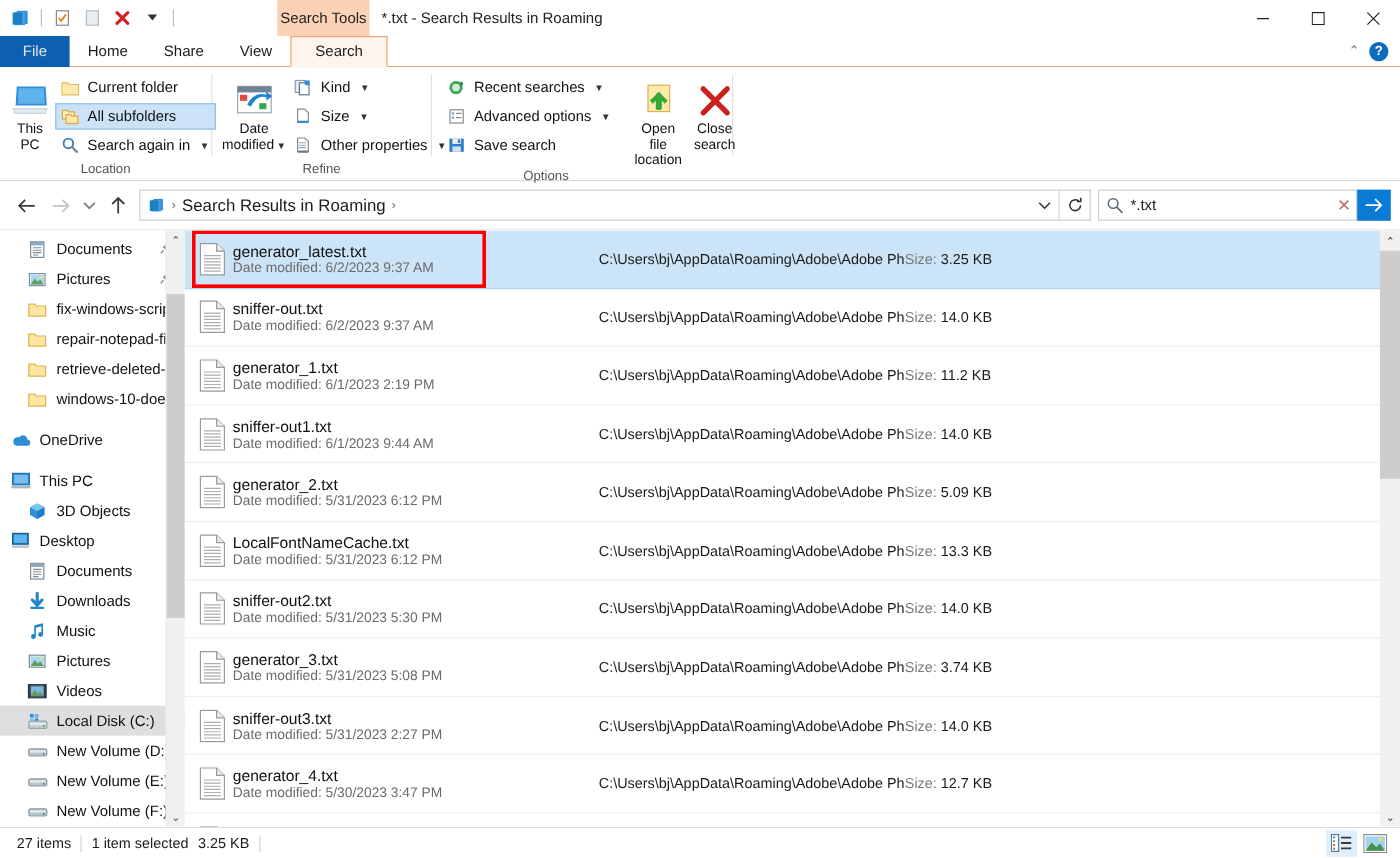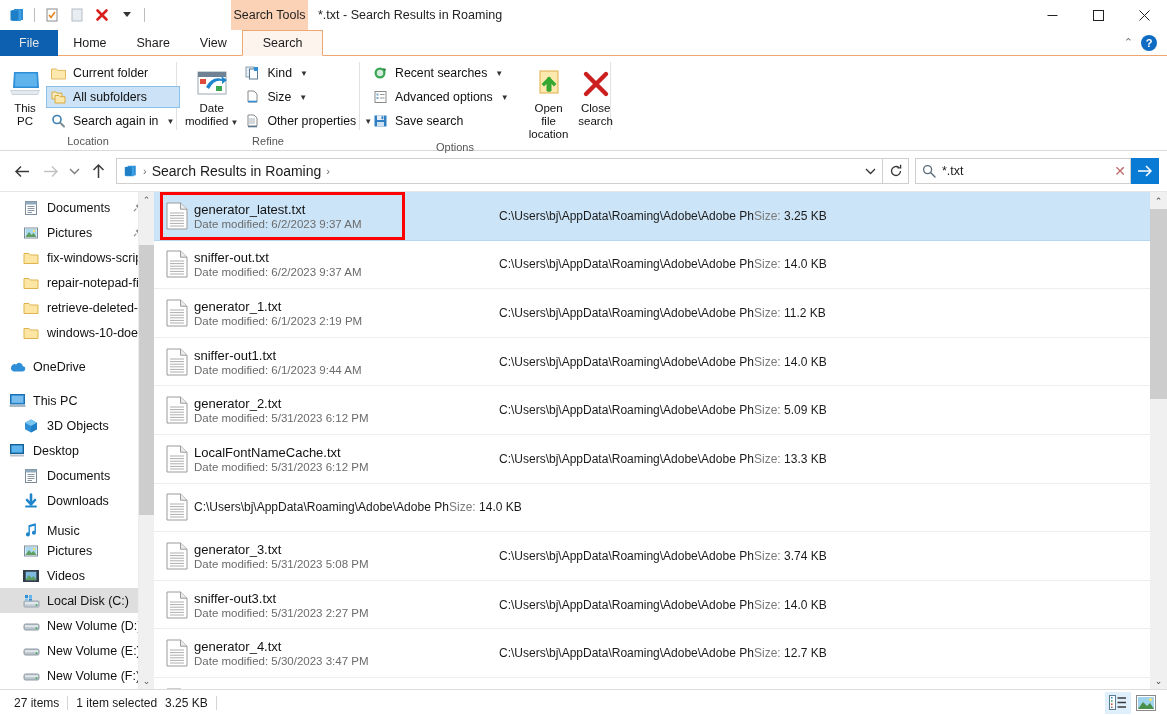--- a/index.html
+++ b/index.html
@@ -603,21 +603,21 @@
           </div>
           <div class="sb-item" style="padding-left: 22px;">
             <span class="ic">
               <svg width="16" height="16" viewBox="0 0 16 16">
                 <path d="M8 1.5 V9.5 M4 7 L8 11.5 L12 7" stroke="#1f86cc" stroke-width="2.6" fill="none" stroke-linecap="round" stroke-linejoin="round"></path>
                 <path d="M3 13.5 H13" stroke="#1f86cc" stroke-width="1.8" stroke-linecap="round"></path>
               </svg>
             </span>
             <span>Downloads</span>
           </div>
-          <div class="sb-item" style="padding-left: 22px; align-items: flex-end;">
+          <div class="sb-item" style="padding-left: 22px;">
             <span class="ic">
               <svg width="16" height="16" viewBox="0 0 16 16">
                 <path d="M11.5 1.5 L5.5 3.2 V10.5 a2 2 0 1 0 1.4 1.9 V5.1 l4.6 -1.3 V8.8 a2 2 0 1 0 1.4 1.9 V1.5 Z" fill="#1f86cc"></path>
               </svg>
             </span>
             <span>Music</span>
           </div>
           <div class="sb-item" style="padding-left: 22px;">
             <span class="ic">
               <svg width="16" height="16" viewBox="0 0 16 16">
@@ -788,20 +788,24 @@
             <div class="pathcol">C:\Users\bj\AppData\Roaming\Adobe\Adobe Phot...</div>
             <div class="sizecol"><span class="lbl">Size:</span> <span>13.3 KB</span></div>
           </div>
           <div class="row">
             <div class="file-ic">
               <svg width="22" height="28" viewBox="0 0 22 28">
                 <path d="M1 1 H14.5 L21 7.2 V27 H1 Z" fill="#fff" stroke="#9a9a9a"></path>
                 <path d="M14.5 1 V7.2 H21" fill="#e9ecef" stroke="#9a9a9a"></path>
                 <path d="M4 11 H18 M4 13.6 H18 M4 16.2 H18 M4 18.8 H18 M4 21.4 H18 M4 24 H18" stroke="#aeaeae" stroke-width="1"></path>
               </svg>
+            </div>
+            <div class="namecol">
+              <div class="fname">sniffer-out2.txt</div>
+              <div class="fmeta">Date modified: 5/31/2023 5:30 PM</div>
             </div>
             <div class="pathcol">C:\Users\bj\AppData\Roaming\Adobe\Adobe Phot...</div>
             <div class="sizecol"><span class="lbl">Size:</span> <span>14.0 KB</span></div>
           </div>
           <div class="row">
             <div class="file-ic">
               <svg width="22" height="28" viewBox="0 0 22 28">
                 <path d="M1 1 H14.5 L21 7.2 V27 H1 Z" fill="#fff" stroke="#9a9a9a"></path>
                 <path d="M14.5 1 V7.2 H21" fill="#e9ecef" stroke="#9a9a9a"></path>
                 <path d="M4 11 H18 M4 13.6 H18 M4 16.2 H18 M4 18.8 H18 M4 21.4 H18 M4 24 H18" stroke="#aeaeae" stroke-width="1"></path>

